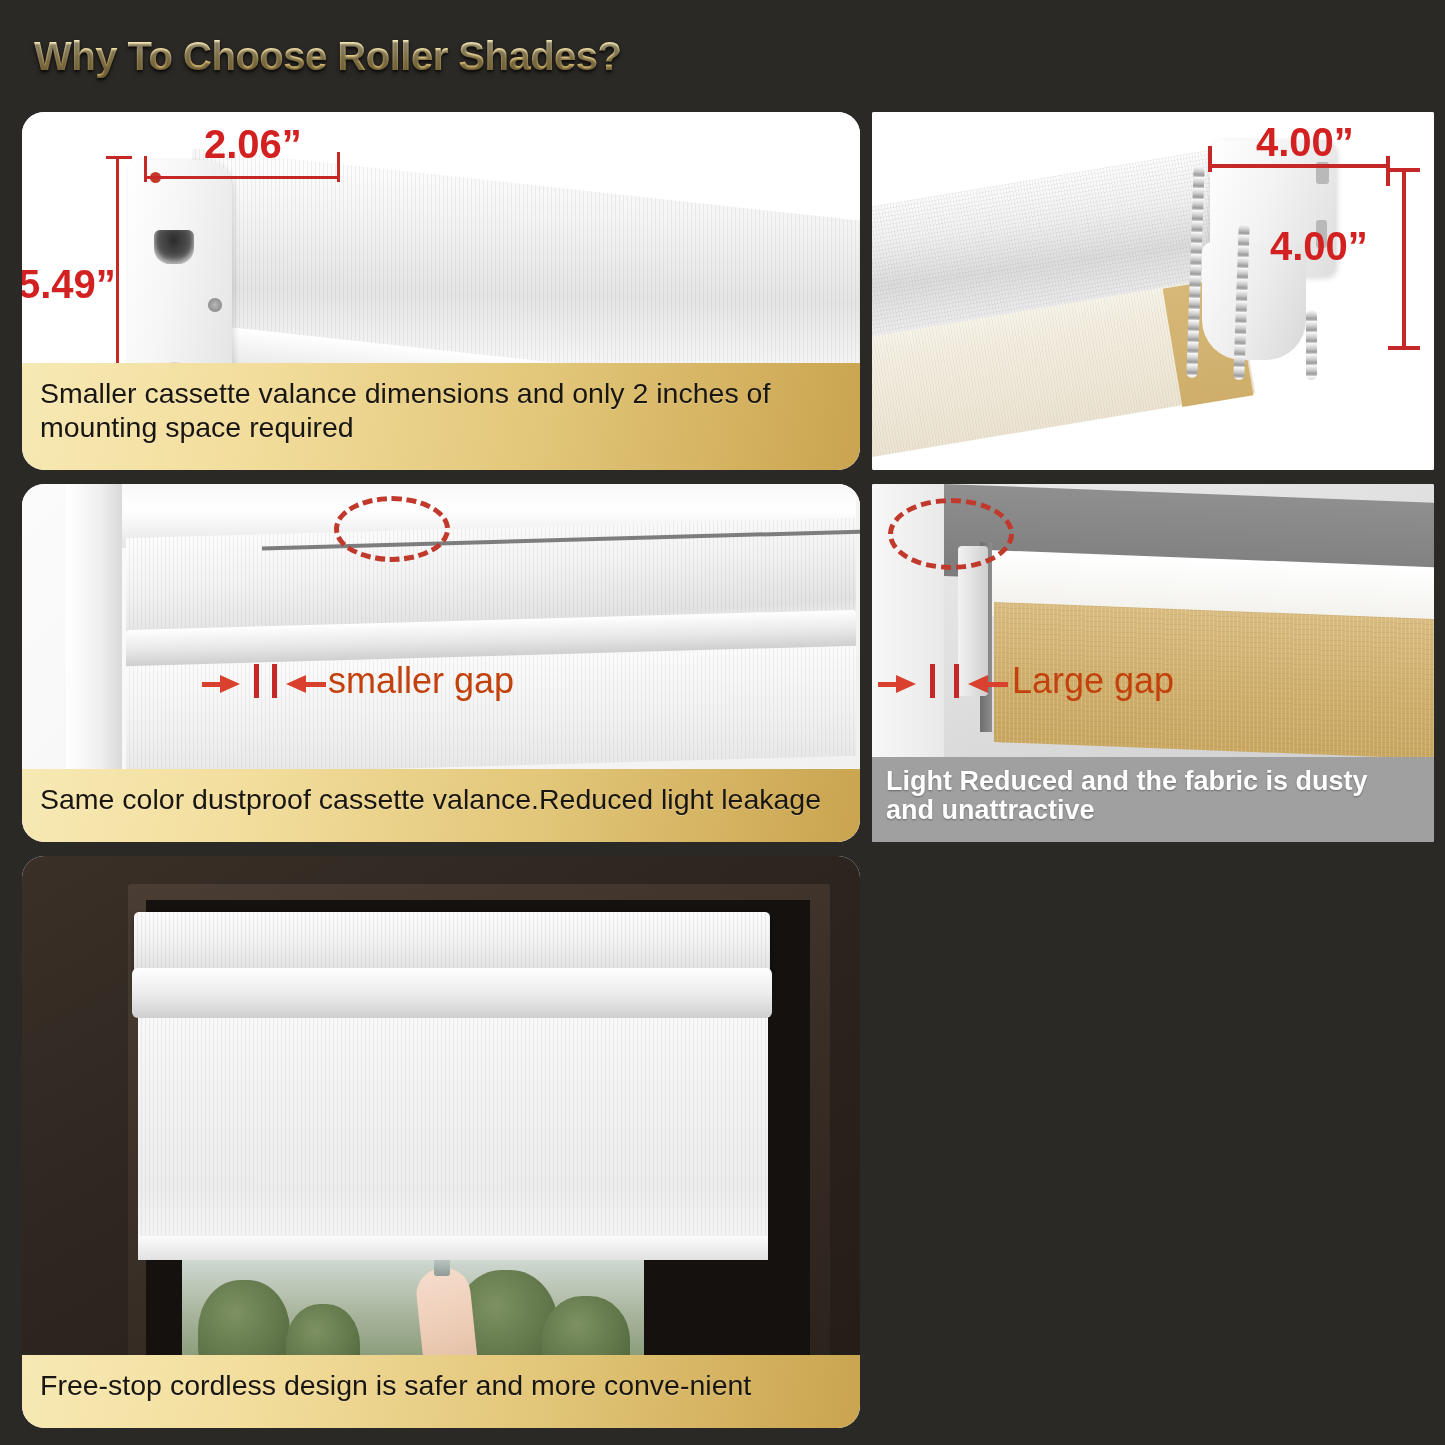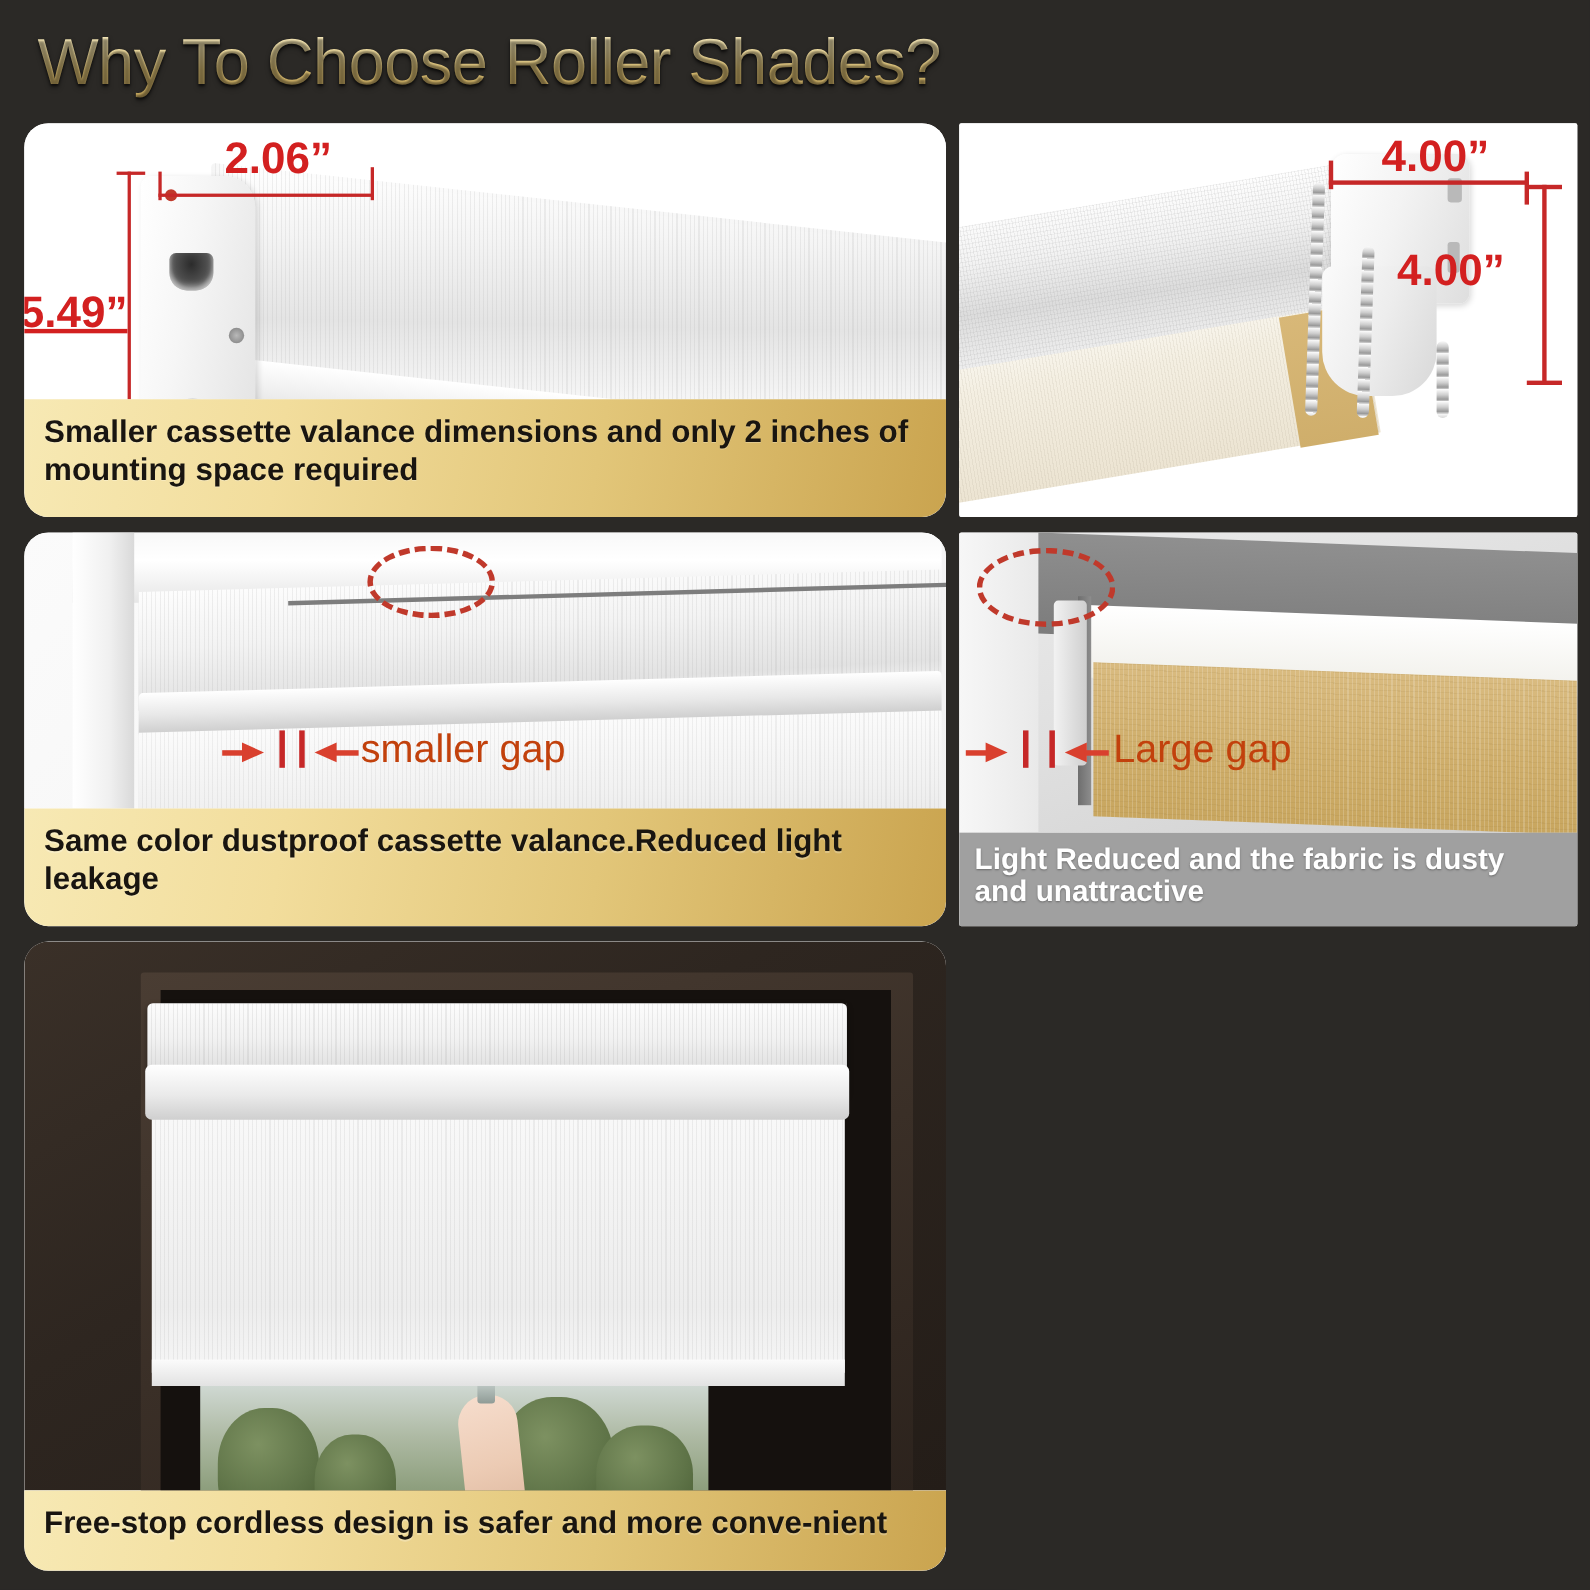--- a/index.html
+++ b/index.html
@@ -6,21 +6,21 @@
   body {
     width: 1445px; height: 1445px;
     background: #2b2926;
     font-family: "Liberation Sans", sans-serif;
     overflow: hidden;
   }
 
   
   .title-bar { height: 112px; display: flex; align-items: center; padding-left: 34px; }
   .title {
-    font-size: 59px; font-weight: normal; letter-spacing: -0.5px;
+    font-size: 40px; font-weight: bold; letter-spacing: -0.5px;
     background: linear-gradient(180deg,#fdf3cf 0%,#f3e0a5 34%,#d9bd72 62%,#c3a45a 100%);
     -webkit-background-clip: text; background-clip: text; color: transparent;
     -webkit-text-fill-color: transparent;
     text-shadow: 0 2px 2px rgba(0,0,0,.45);
     filter: drop-shadow(0 2px 2px rgba(0,0,0,.5));
   }
 
   
   .grid {
     display: grid;
@@ -32,21 +32,21 @@
   .panel { position: relative; overflow: hidden; display: flex; flex-direction: column; }
   .panel.good { border-radius: 22px; background: #fff; }
   .panel.bad  { border-radius: 2px;  background: #fff; }
 
   .stage { position: relative; flex: 1; overflow: hidden; }
 
   
   .cap { position: relative; z-index: 6; }
   .cap.gold {
     background: linear-gradient(100deg,#f7e9b4 0%,#f2dd9c 28%,#e2c679 62%,#caa44f 100%);
-    color: #191510; font-weight: bold; font-size: 28.5px; line-height: 1.17;
+    color: #191510; font-weight: normal; font-size: 28.5px; line-height: 1.17;
     padding: 14px 18px 26px 18px;
     border-bottom-left-radius: 22px; border-bottom-right-radius: 22px;
     text-shadow: 0 1px 0 rgba(255,255,255,.25);
   }
   .cap.gray {
     background: #a0a0a0; color: #fff; font-weight: bold;
     font-size: 27px; line-height: 1.1; padding: 10px 14px 16px 14px;
     text-shadow: 0 1px 2px rgba(0,0,0,.35);
   }
   .dim-line { position: absolute; background: #c62828; }
@@ -341,21 +341,21 @@
       <div class="p1-lip"></div>
       <div class="p1-bracket"></div>
       <div class="p1-hole1"></div>
       <div class="p1-hole2"></div>
       <div class="p1-screw"></div>
       <div class="p1-dot"></div>
 
       <div class="dim-line" style="left:94px; top:44px; width:3px; height:268px;"></div>
       <div class="dim-line" style="left:84px; top:44px; width:26px; height:3px;"></div>
 
-      <div class="dim-txt" style="left:-4px; top:150px; font-size:40px;text-decoration:underline;">5.49”</div>
+      <div class="dim-txt" style="left:-4px; top:150px; font-size:40px;">5.49”</div>
 
       <div class="dim-line" style="left:122px; top:64px; width:196px; height:3px;"></div>
       <div class="dim-line" style="left:122px; top:44px; width:3px; height:26px;"></div>
       <div class="dim-line" style="left:315px; top:40px; width:3px; height:30px;"></div>
       <div class="dim-txt" style="left:182px; top:10px; font-size:40px;">2.06”</div>
     </div>
     <div class="cap gold">Smaller cassette valance dimensions and only 2 inches of mounting space required</div>
   </div>
 
   <div class="panel bad">

